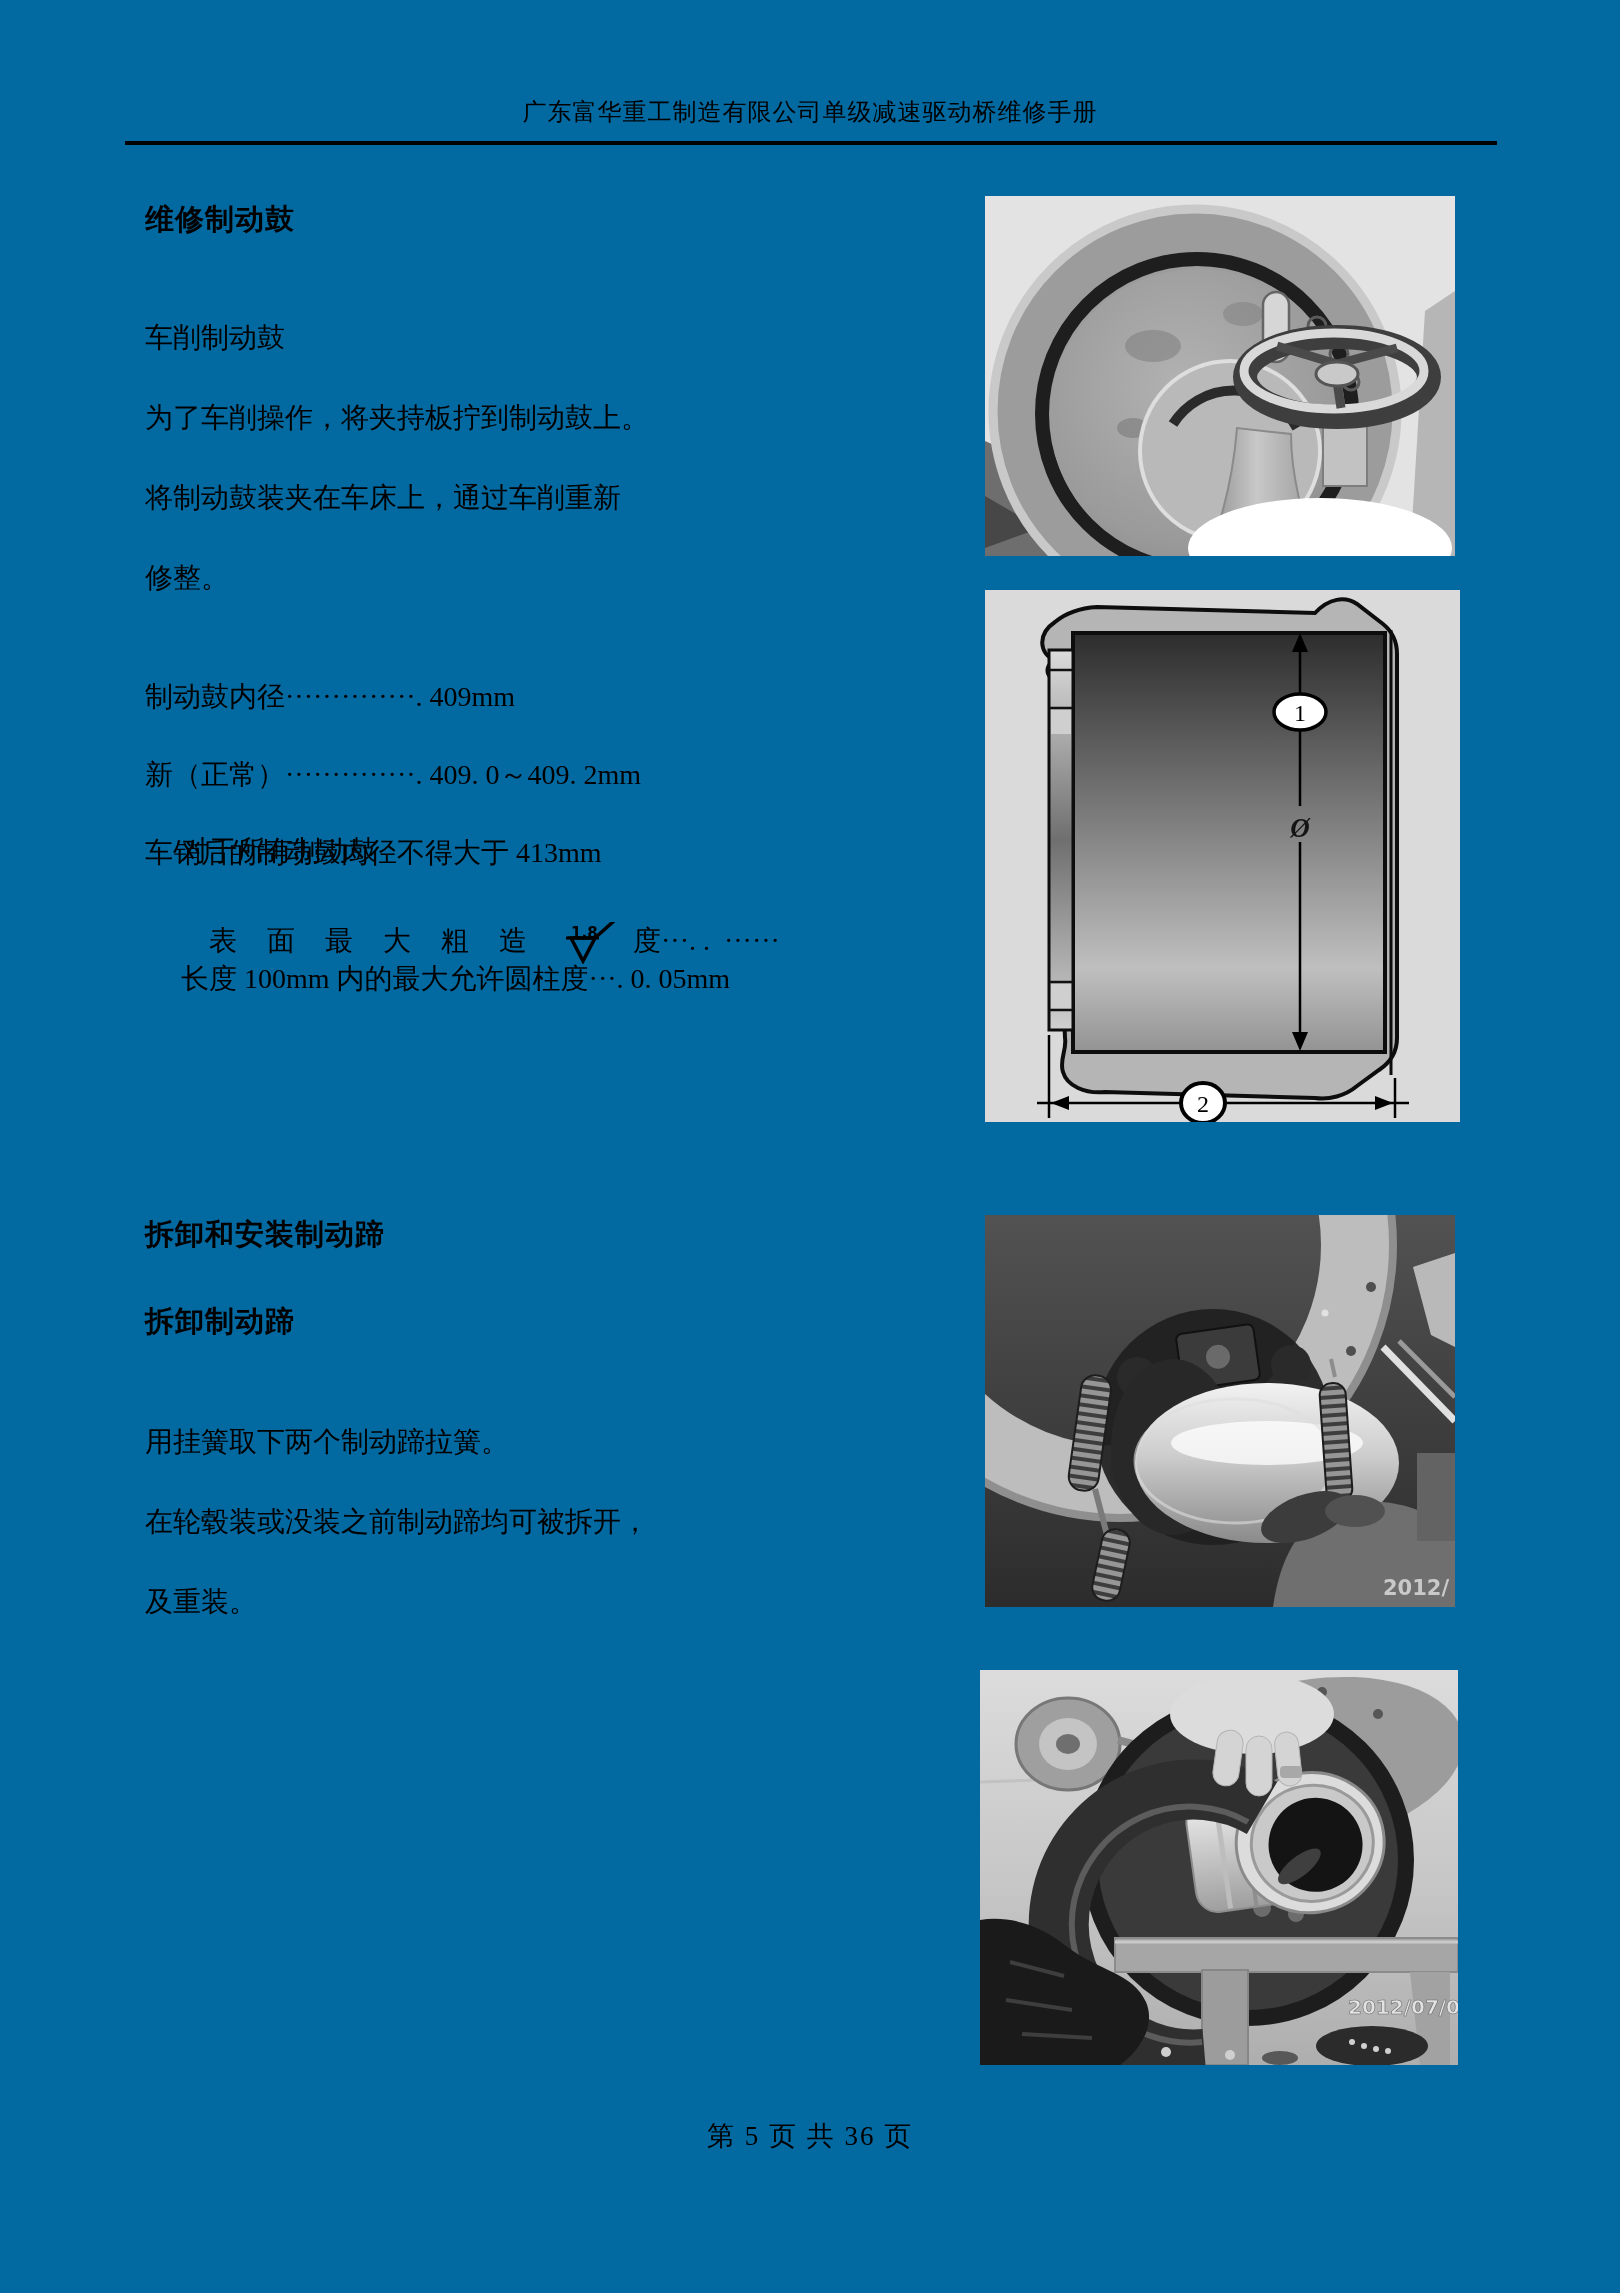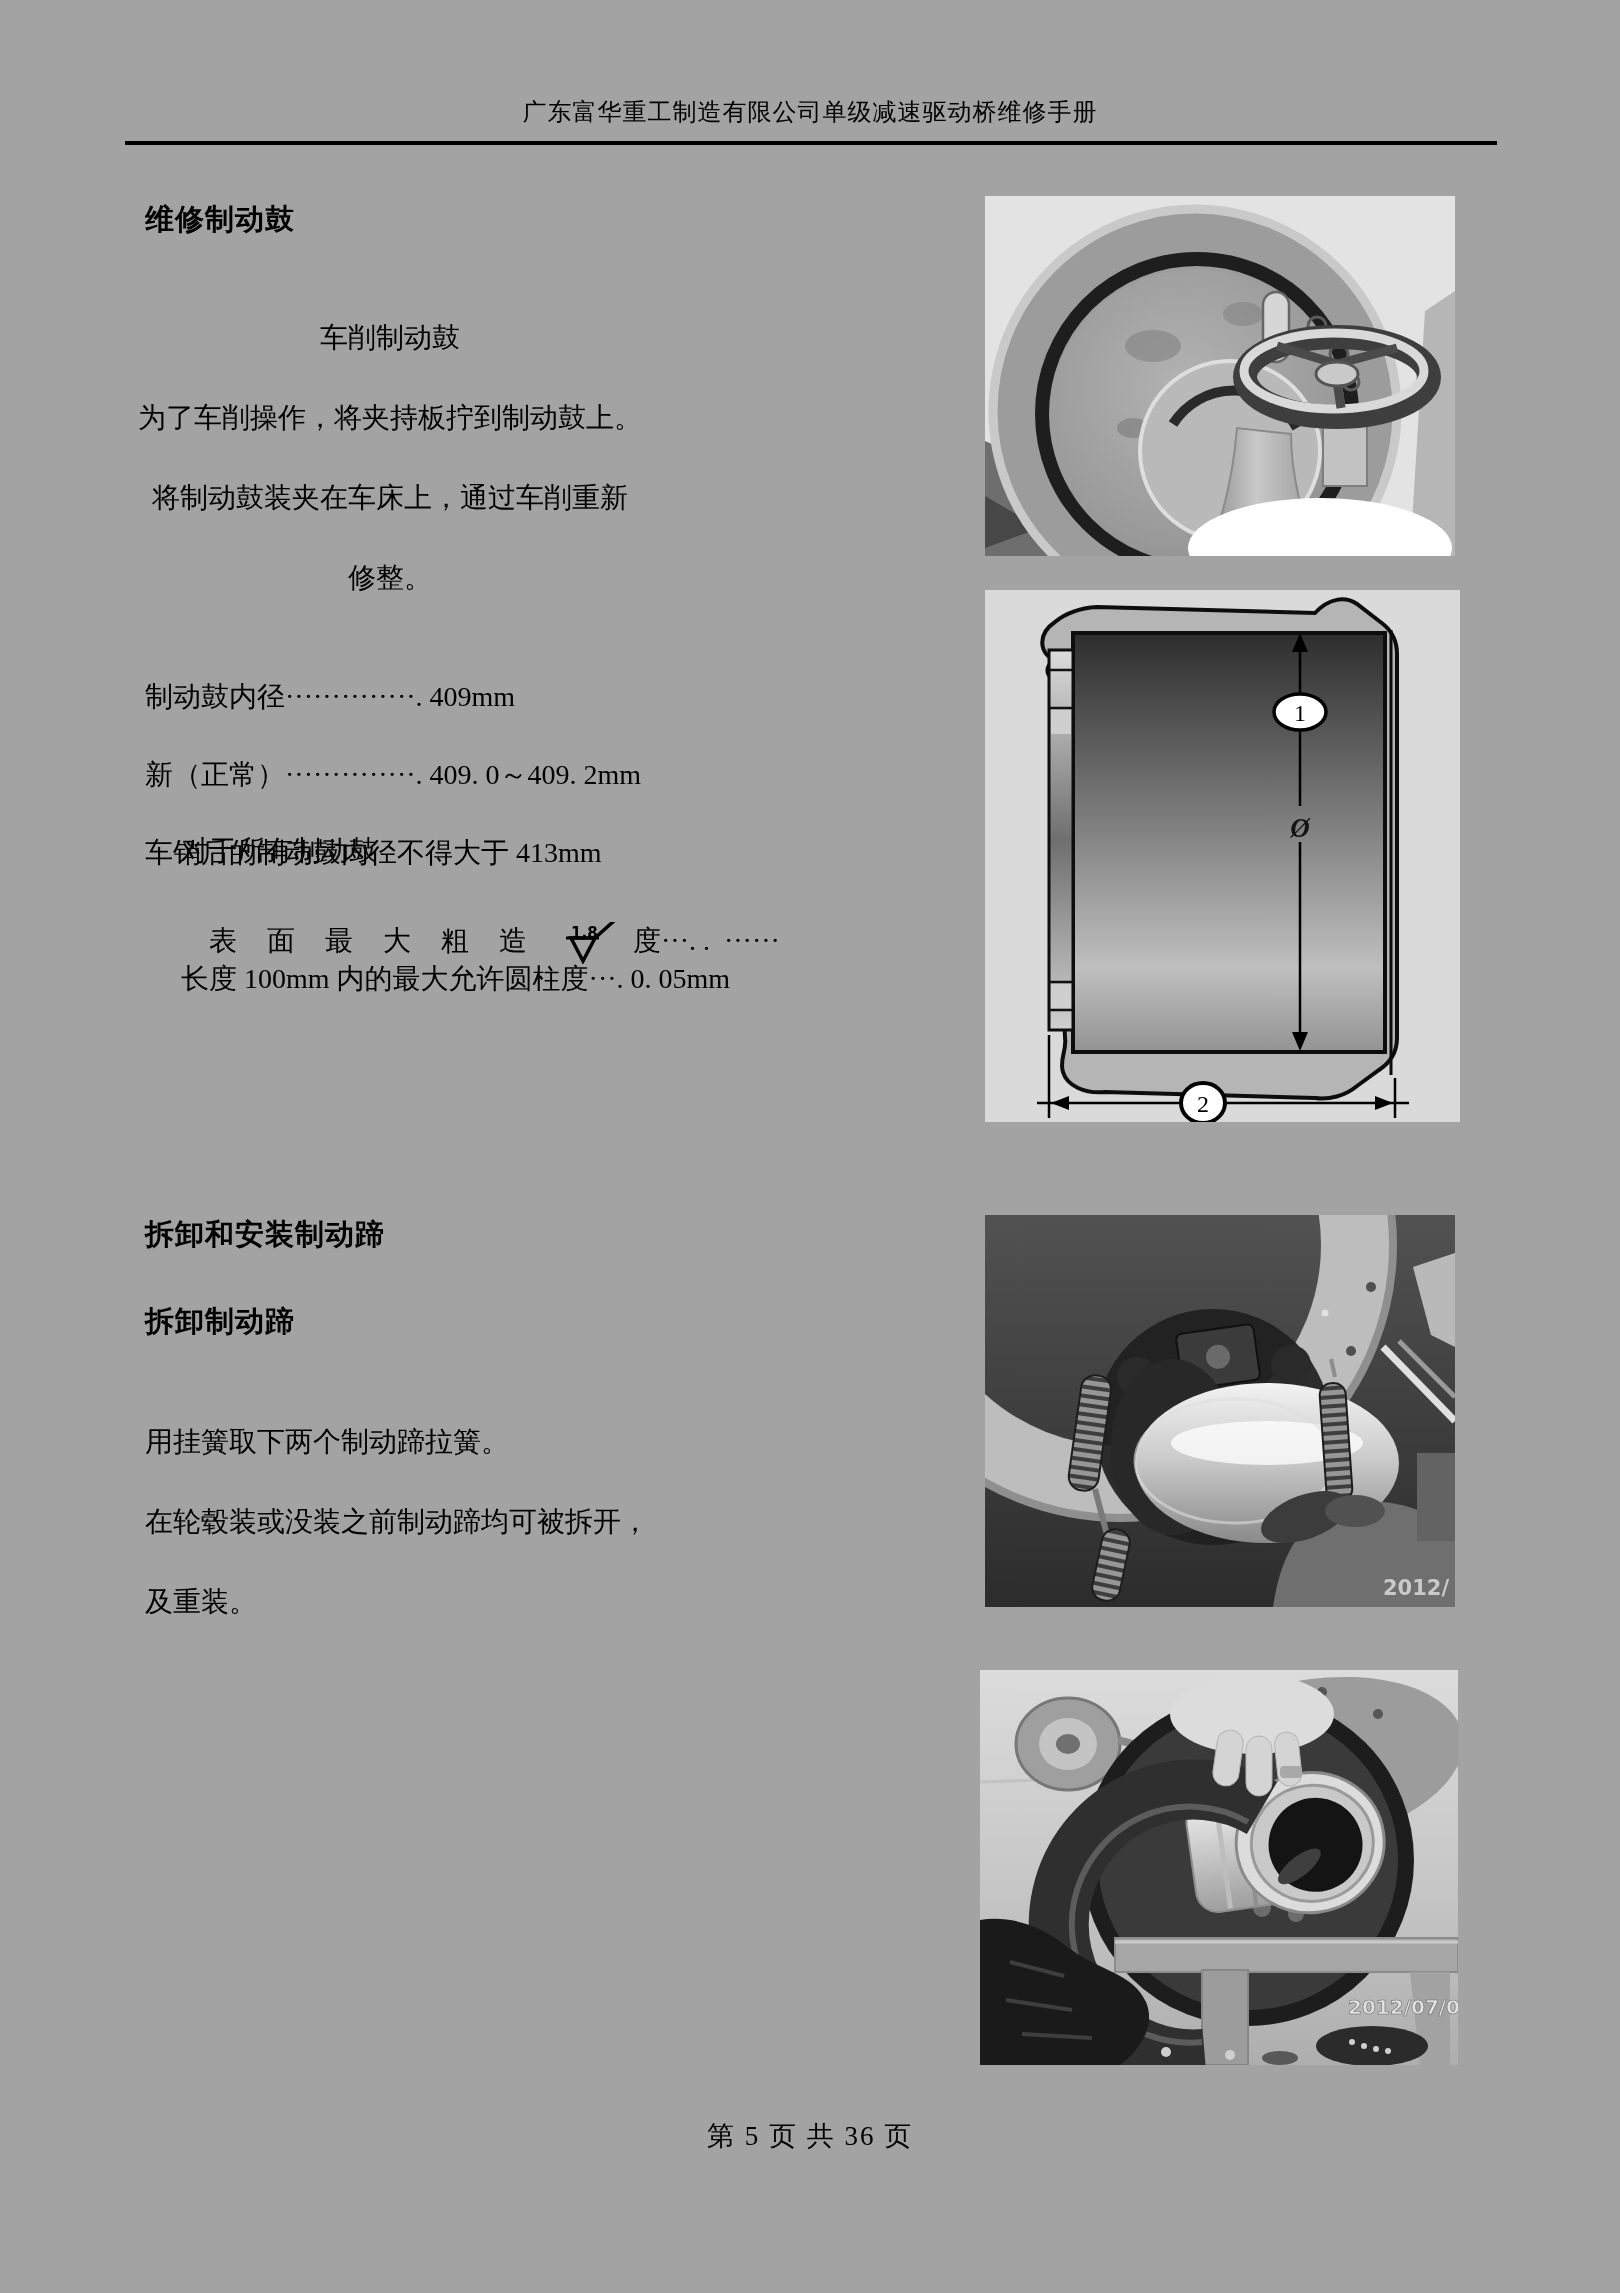--- a/index.html
+++ b/index.html
@@ -1,17 +1,17 @@
 <!DOCTYPE html>
 <html><head>
 <meta charset="utf-8">
 <style>
   html,body{margin:0;padding:0;background:#ffffff;}
   .page{
-    position:relative;width:1620px;height:2293px;background:#a3a3a3;
+    position:relative;width:1620px;height:2293px;background:#0369a1;
     font-family:"Liberation Serif","DejaVu Serif",serif;color:#000;overflow:hidden;
   }
   .t{position:absolute;white-space:pre;}
   .header-title{top:96px;left:0;width:100%;text-align:center;font-size:24px;letter-spacing:1px;}
   .header-rule{position:absolute;top:141px;left:125px;width:1372px;height:4px;background:#000;}
   .h1{font-size:29px;font-weight:bold;letter-spacing:1px;}
   .body-block div{height:44px;line-height:44px;font-size:28px;}
   .spec-block div{height:42px;line-height:42px;font-size:28px;}
   .note-block div{height:43px;line-height:43px;font-size:28px;}
   .rline{font-size:28px;line-height:46px;margin-left:36px;}
@@ -26,21 +26,21 @@
 </head>
 <body>
 
 <div class="page">
 
   <div class="t header-title">广东富华重工制造有限公司单级减速驱动桥维修手册</div>
   <div class="header-rule"></div>
 
   <div class="t h1" style="left:145px;top:200px;">维修制动鼓</div>
 
-  <div class="t body-block" style="left:138px;top:280px;text-align:center;">
+  <div class="t body-block" style="left:145px;top:280px;">
     <div>车削制动鼓</div>
     <div>为了车削操作，将夹持板拧到制动鼓上。</div>
     <div>将制动鼓装夹在车床上，通过车削重新</div>
     <div>修整。</div>
   </div>
 
   <div class="t spec-block" style="left:145px;top:640px;">
     <div>制动鼓内径··············. 409mm</div>
     <div>新（正常）··············. 409. 0～409. 2mm</div>
     <div>车销后的制动鼓内径不得大于 413mm</div>

